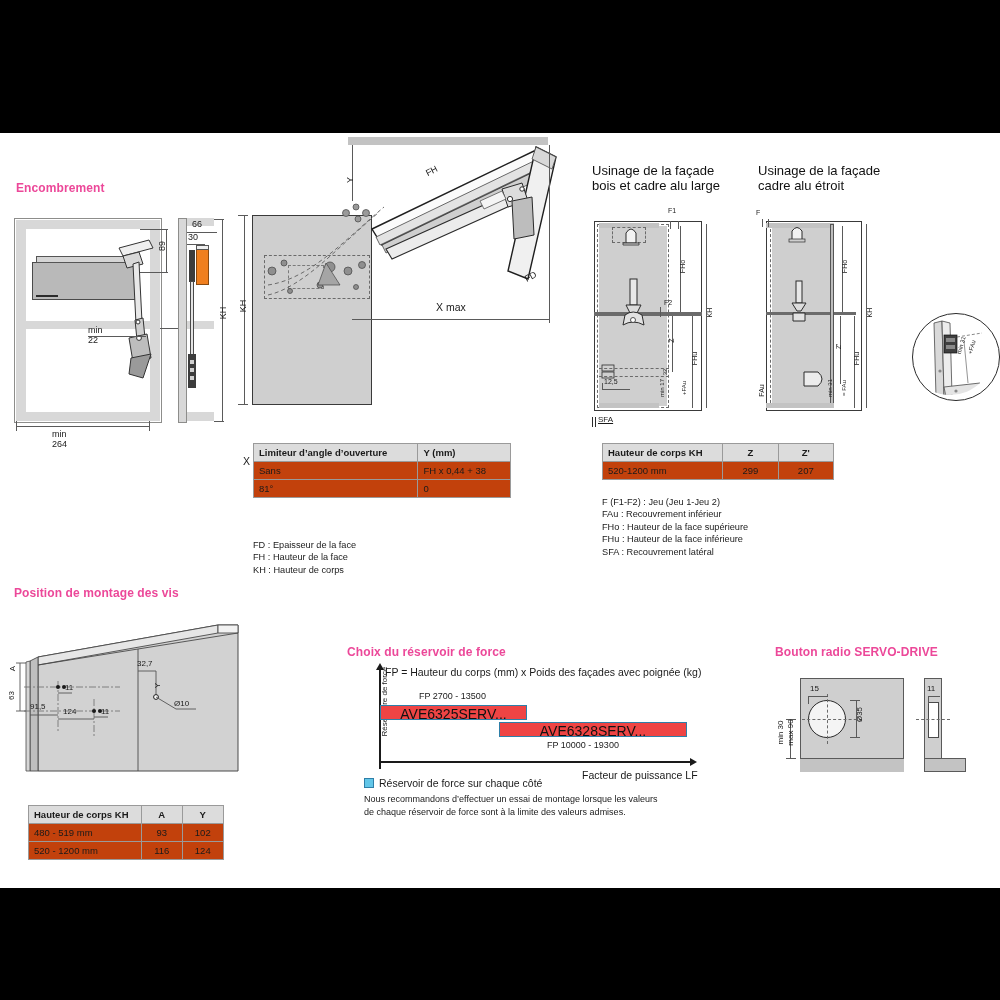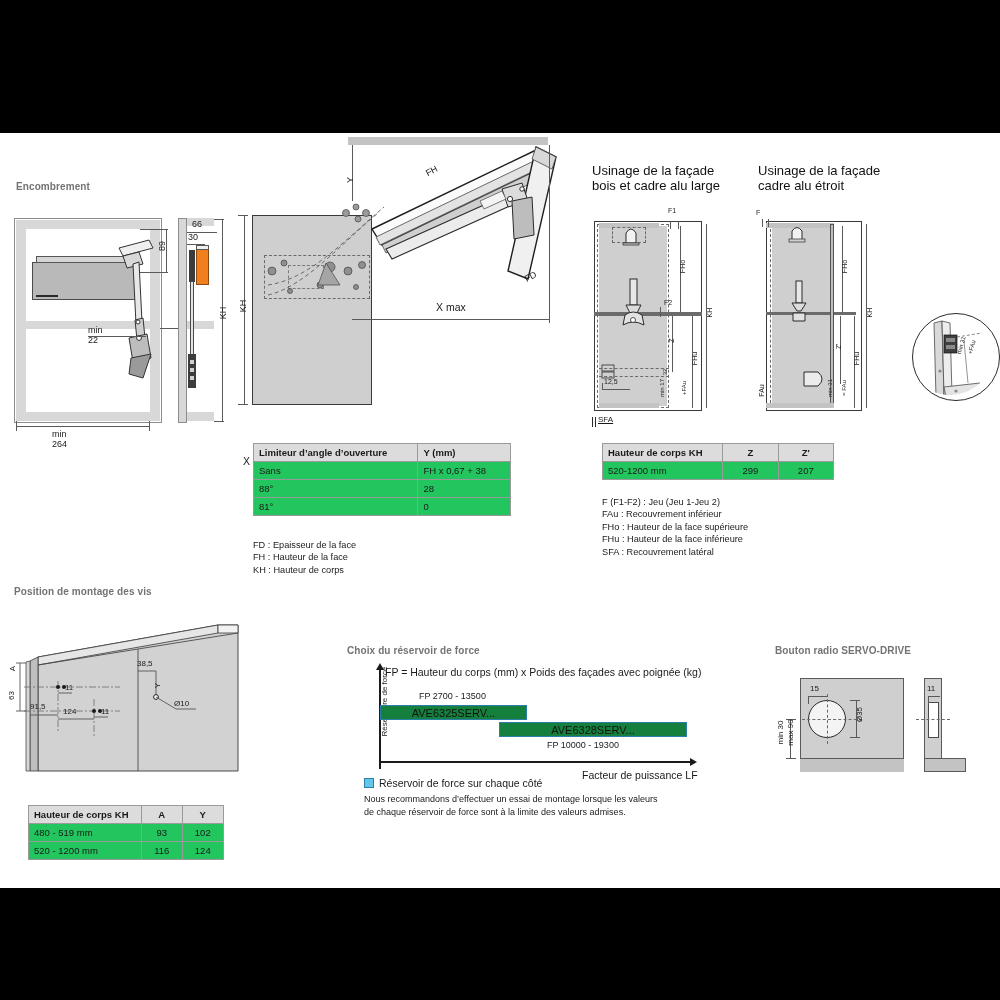--- a/index.html
+++ b/index.html
@@ -4,49 +4,49 @@
 <style>
   html,body{margin:0;padding:0;background:#000;}
   body{width:1000px;height:1000px;position:relative;overflow:hidden;
        font-family:"Liberation Sans",sans-serif;color:#1a1a1a;}
   #sheet{position:absolute;left:0;top:133px;width:1000px;height:755px;background:#fff;}
   .blk{position:absolute;left:0;width:1000px;background:#000;}
   #band-top{top:0;height:133px;}
   #band-bot{top:888px;height:112px;}
 
   .abs{position:absolute;}
-  .h1{font-size:10px;font-weight:700;letter-spacing:.1px;color:#737373;}
+  .h1{font-size:12px;font-weight:700;letter-spacing:.1px;color:#ec4899;}
   .h2{font-size:13px;font-weight:400;color:#111;line-height:15px;}
   .t{font-size:10.5px;color:#1a1a1a;}
   .t9{font-size:9px;color:#1a1a1a;}
   .t8{font-size:8px;color:#1a1a1a;}
   .t7{font-size:7px;color:#222;}
   .t6{font-size:6px;color:#222;}
   .rotc{transform-origin:50% 50%;transform:rotate(-90deg);white-space:nowrap;}
 
   
   .gray{background:#cfcfcf;}
   .gray2{background:#d8d8d8;}
   .gray3{background:#c3c3c3;}
   .ln{background:#2b2b2b;}
   .bx{border:1px solid #3a3a3a;box-sizing:border-box;}
   .bxg{border:1px solid #8d8d8b;box-sizing:border-box;}
 
   
   table.tb{border-collapse:collapse;font-size:9.5px;color:#1a1a1a;background:#fff;}
   table.tb th,table.tb td{border:1px solid #9a9a9a;padding:2px 5px;font-weight:400;text-align:left;line-height:13px;}
   table.tb thead th{background:#dcdcdc;font-weight:700;}
-  table.tb tbody tr td{background:#22c55e;}
+  table.tb tbody tr td{background:#c2410c;}
   table.tb td.num{text-align:center;}
   .legend{font-size:9.2px;line-height:12.4px;color:#1a1a1a;}
 
   
   .axis{background:#1a1a1a;}
-  .bar{background:#15803d;border:1px solid #2e7fa8;box-sizing:border-box;
-       font-size:11px;color:#111;display:flex;align-items:center;}
+  .bar{background:#ef4444;border:1px solid #2e7fa8;box-sizing:border-box;
+       font-size:14px;color:#111;display:flex;align-items:flex-start;}
   .swatch{width:10px;height:10px;background:#62c6e8;border:1px solid #2e7fa8;box-sizing:border-box;}
   .arrowR{width:0;height:0;border-left:7px solid #1a1a1a;border-top:4px solid transparent;border-bottom:4px solid transparent;}
   .arrowU{width:0;height:0;border-bottom:7px solid #1a1a1a;border-left:4px solid transparent;border-right:4px solid transparent;}
 
   .dim{background:#5a5a5a;}
   .dash{border-top:1px dashed #6a6a6a;}
   .dashv{border-left:1px dashed #6a6a6a;}
   .orange{background:#f07f1e;border:1px solid #8a4a10;box-sizing:border-box;}
   .dark{background:#3c3c3c;}
   .circ{border:1px solid #2b2b2b;border-radius:50%;box-sizing:border-box;}
@@ -208,25 +208,21 @@
   <table class="tb abs" style="left:253px;top:310px;width:258px;">
     <thead>
         <tr>
       <th style="width:64%">Limiteur d’angle d’ouverture</th>
       <th>Y (mm)</th>
     </tr>
       </thead>
     <tbody>
       <tr>
           <td>Sans</td>
-          <td>FH x 0,67 + 38</td>
-        </tr>
-      <tr>
-          <td>88°</td>
-          <td>28</td>
+          <td>FH x 0,44 + 38</td>
         </tr>
       <tr>
           <td>81°</td>
           <td>0</td>
         </tr>
     </tbody>
   </table>
 
   <div class="abs legend" style="left:253px;top:406px;">
     <div>FD : Epaisseur de la face</div>
@@ -420,21 +416,21 @@
       <circle cx="146" cy="78" r="2.4" fill="#fff" stroke="#1a1a1a" stroke-width="1"></circle>
       <line x1="146" y1="78" x2="166" y2="90" stroke="#555" stroke-width=".9"></line>
       <line x1="166" y1="90" x2="186" y2="90" stroke="#555" stroke-width=".9"></line>
     </svg>
     <div class="abs t8 rotc" style="left:-10px;top:45px;width:24px;text-align:center;">A</div>
     <div class="abs t8 rotc" style="left:-12px;top:72px;width:26px;text-align:center;">63</div>
     <div class="abs t8" style="left:55px;top:64px;">11</div>
     <div class="abs t8" style="left:91px;top:88px;">11</div>
     <div class="abs t8" style="left:20px;top:83px;">91,5</div>
     <div class="abs t8" style="left:53px;top:88px;">124</div>
-    <div class="abs t8" style="left:127px;top:40px;">38,5</div>
+    <div class="abs t8" style="left:127px;top:40px;">32,7</div>
     <div class="abs t8 rotc" style="left:138px;top:62px;width:18px;text-align:center;">Y</div>
     <div class="abs t8" style="left:164px;top:80px;">Ø10</div>
   </div>
 
   <table class="tb abs" style="left:28px;top:672px;width:196px;">
     <thead>
         <tr>
       <th style="width:58%">Hauteur de corps KH</th>
       <th style="text-align:center">A</th>
       <th style="text-align:center">Y</th>

